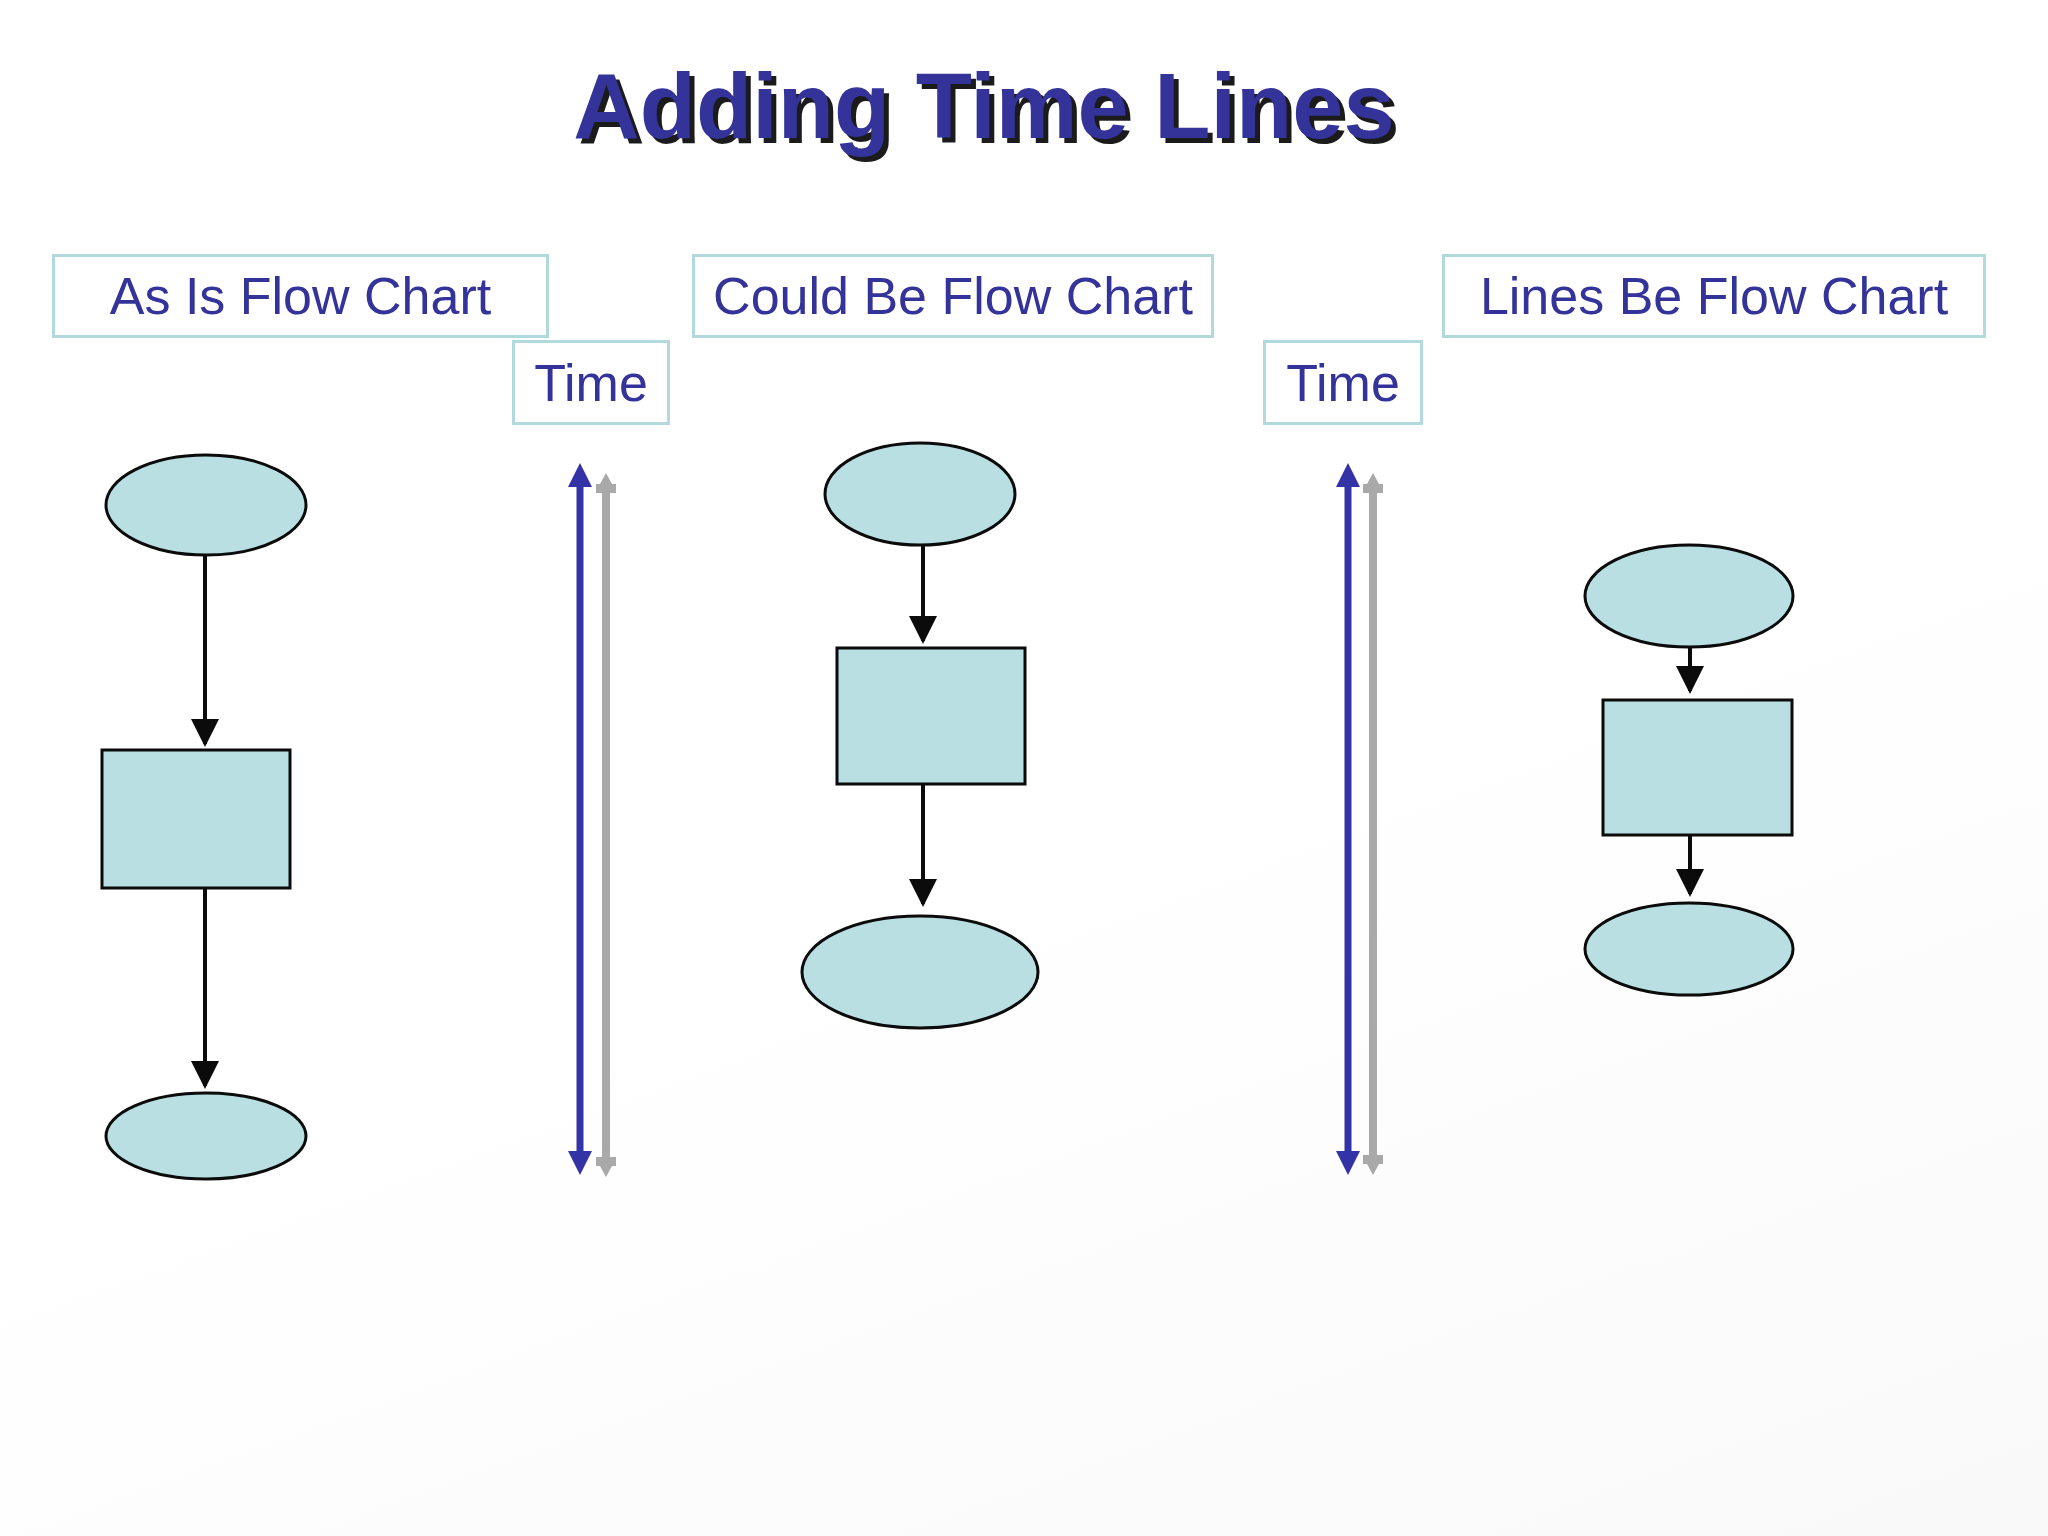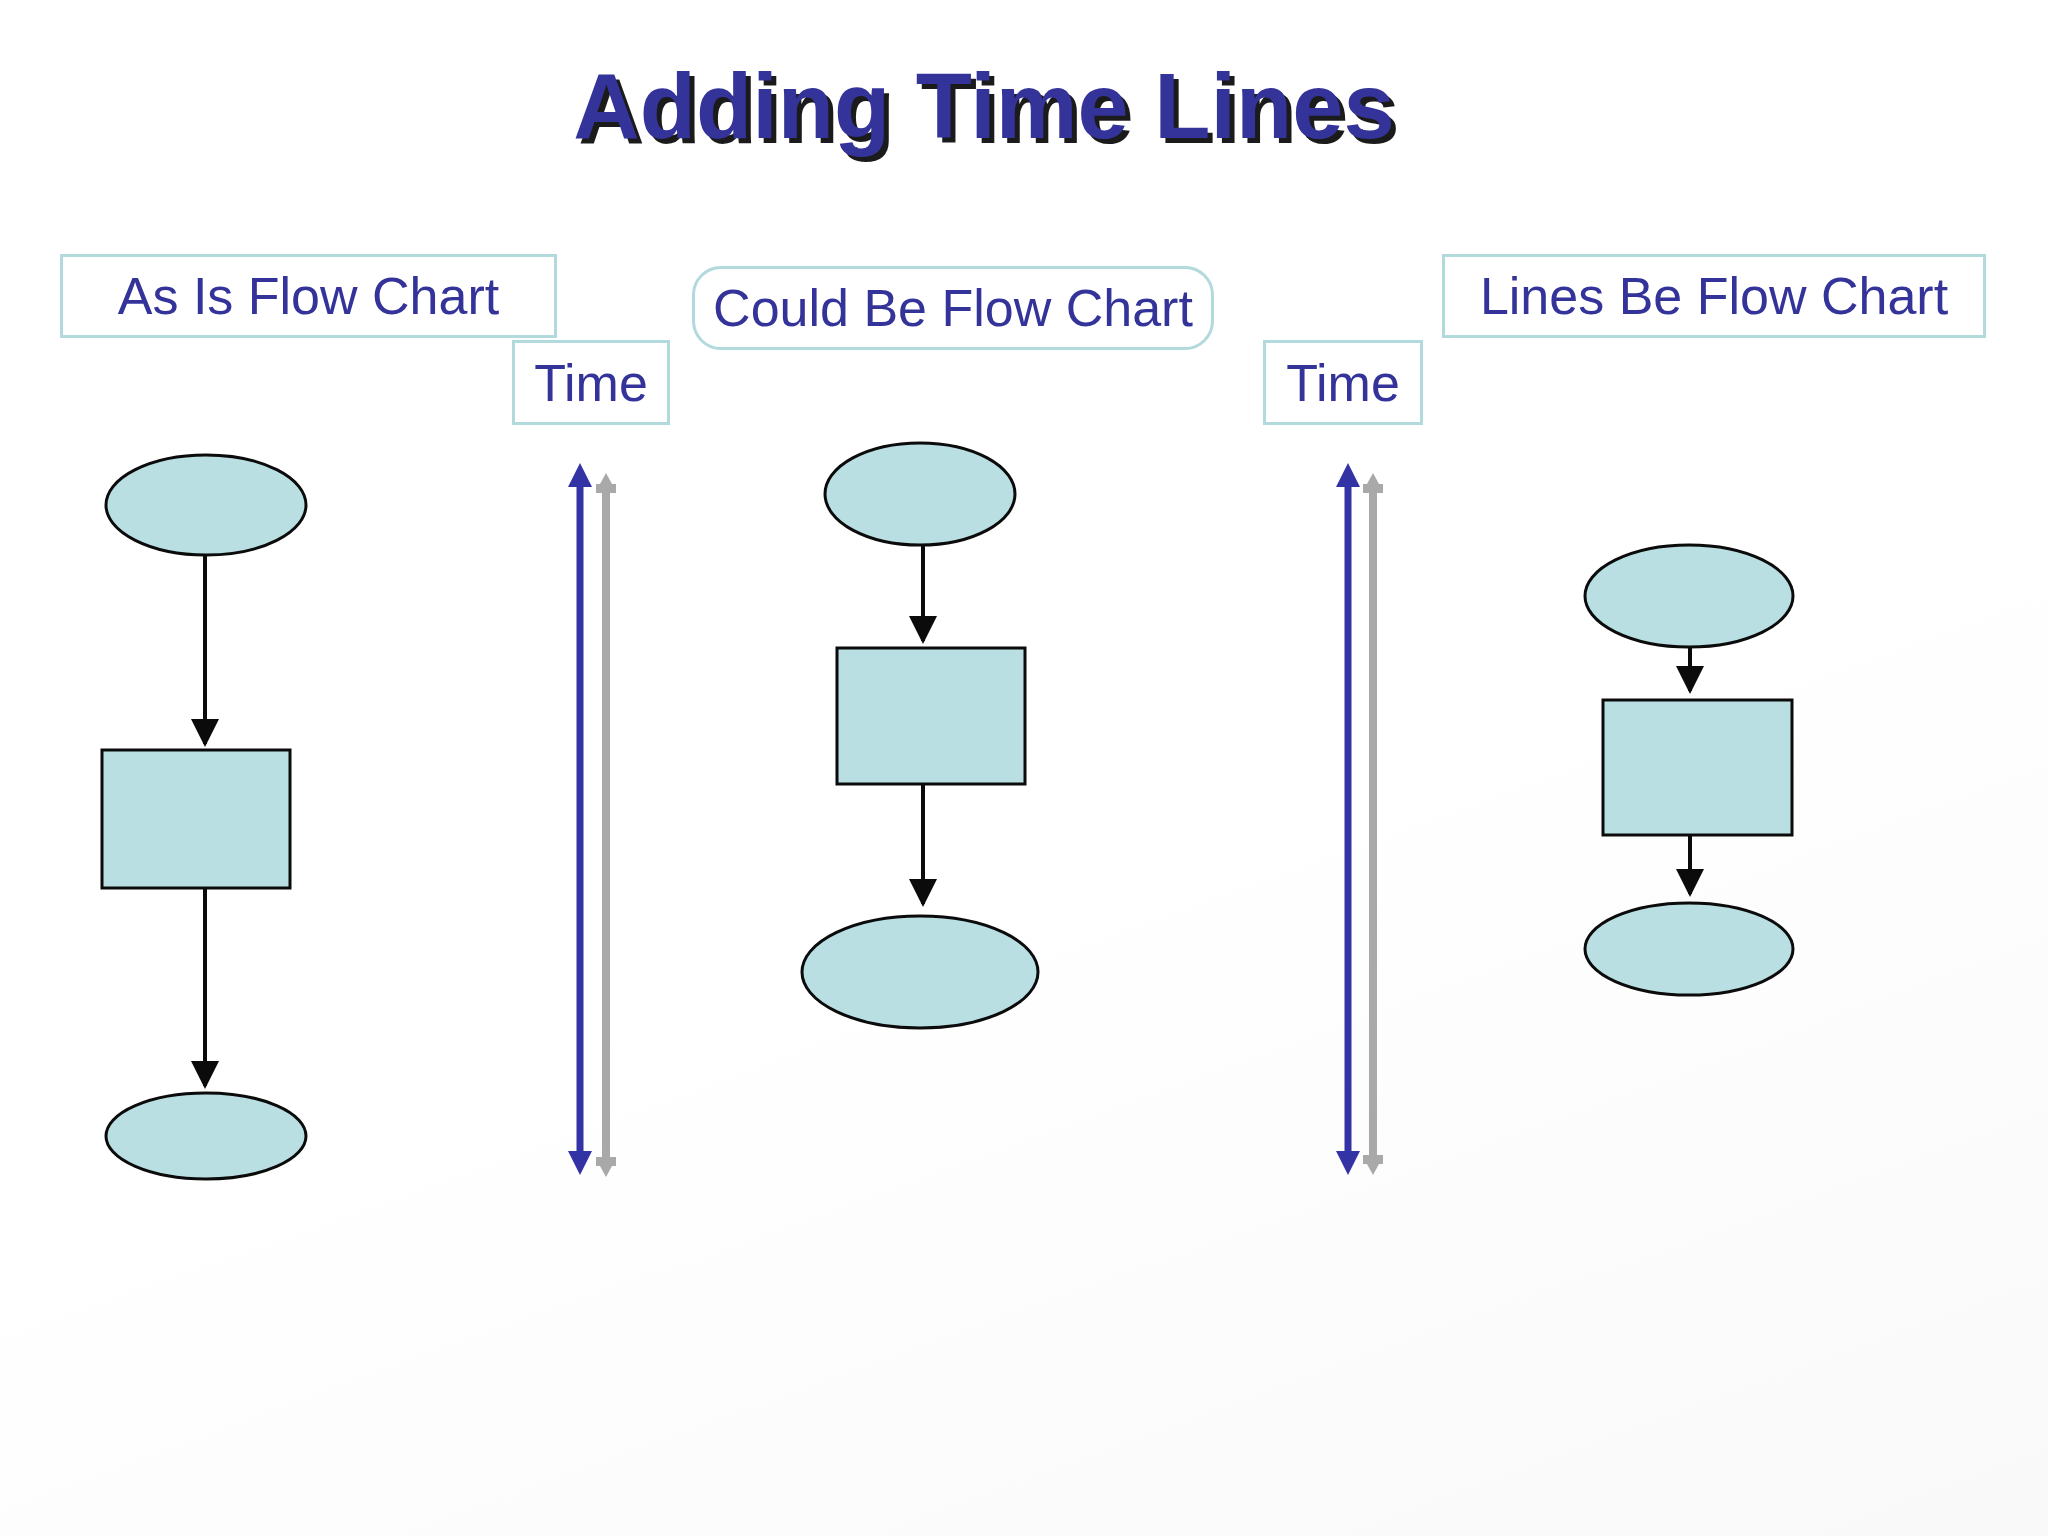--- a/index.html
+++ b/index.html
@@ -35,22 +35,22 @@
     justify-content: center;
     border: 3px solid #b2d9dc;
     background: #ffffff;
     color: #333399;
     font-size: 52px;
     line-height: 1;
     white-space: nowrap;
     box-sizing: border-box;
   }
 
-  #lb-as-is   { left: 60px;   top: 254px; width: 497px; height: 84px; text-align: center; }
-  #lb-could   { left: 692px;  top: 266px; width: 522px; height: 84px; border-radius: 29px; }
+  #lb-as-is   { left: 52px;   top: 254px; width: 497px; height: 84px; text-align: center; }
+  #lb-could   { left: 692px;  top: 254px; width: 522px; height: 84px; }
   #lb-should  { left: 1442px; top: 254px; width: 544px; height: 84px; }
   #lb-time-1  { left: 512px;  top: 340px; width: 158px; height: 85px; }
   #lb-time-2  { left: 1263px; top: 340px; width: 160px; height: 85px; }
 
   svg.flow-canvas {
     position: absolute;
     left: 0; top: 0;
     width: 2048px;
     height: 1536px;
   }

